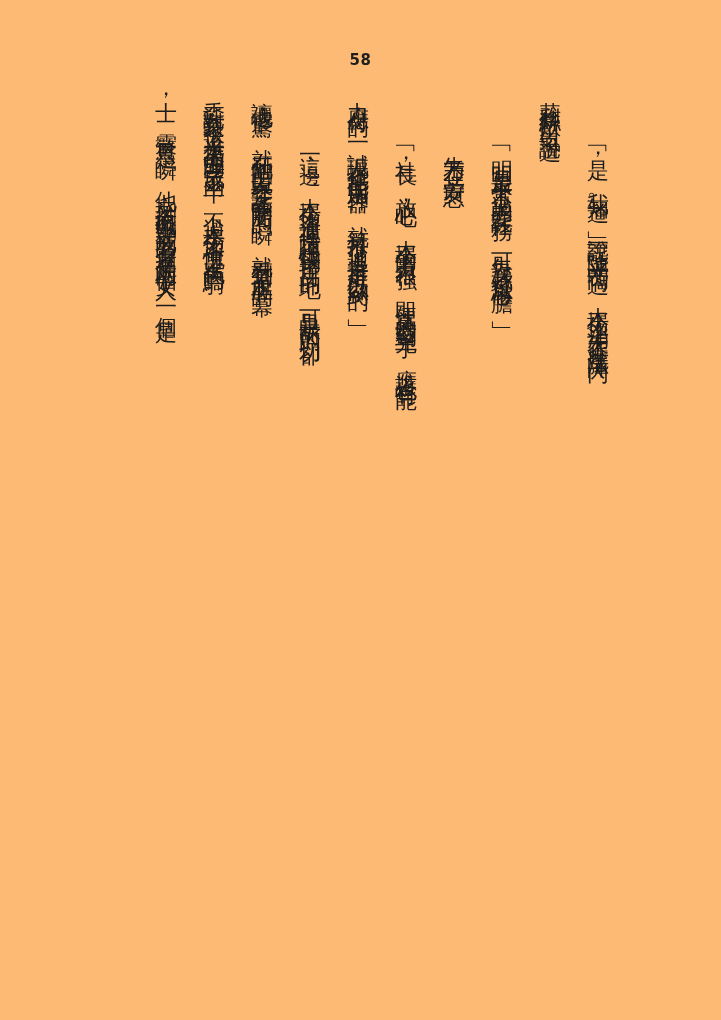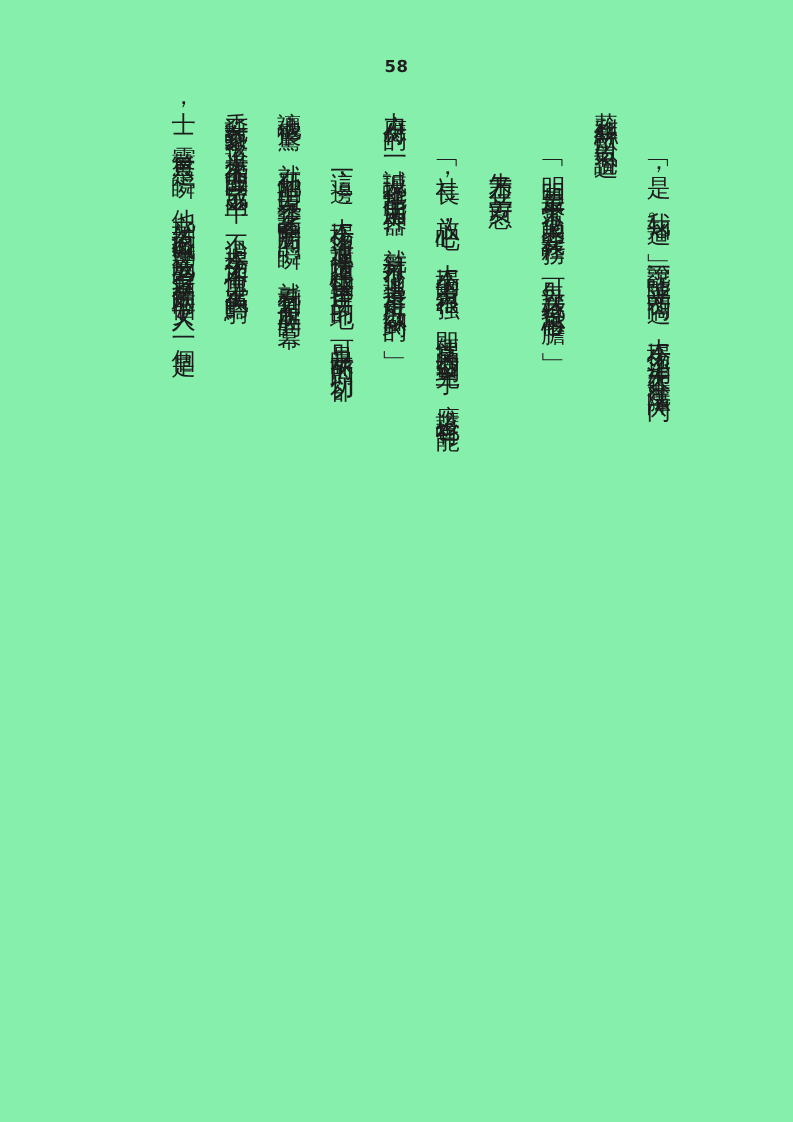--- a/index.html
+++ b/index.html
@@ -10,21 +10,21 @@
     width: 721px;
     height: 1020px;
     background: #ffffff;
     position: relative;
     overflow: hidden;
     font-family: "DejaVu Serif", "Liberation Serif", serif;
   }
   .page {
     position: absolute;
     inset: 0;
-    background: #86efac;
+    background: #fdba74;
   }
   .page-number {
     position: absolute;
     top: 51px;
     left: 0;
     width: 100%;
     text-align: center;
     font-family: "DejaVu Sans", "Liberation Sans", sans-serif;
     font-size: 15px;
     font-weight: 700;

